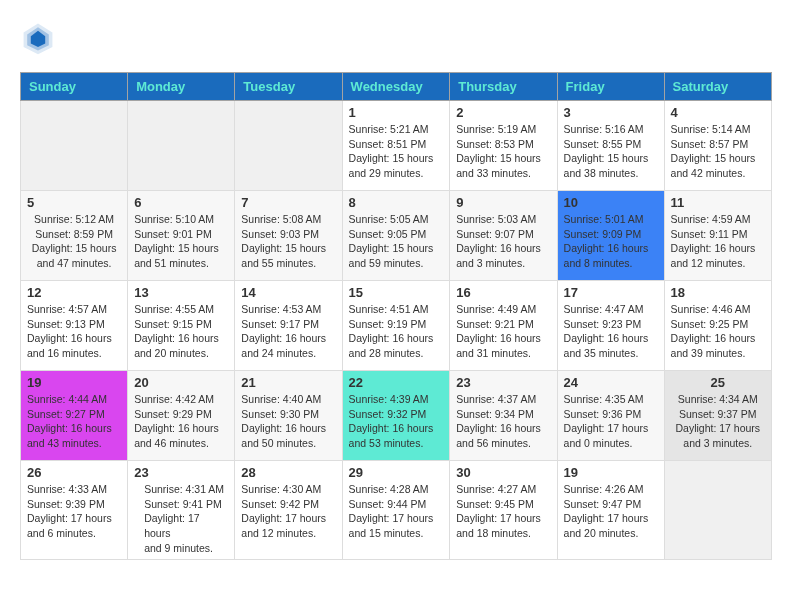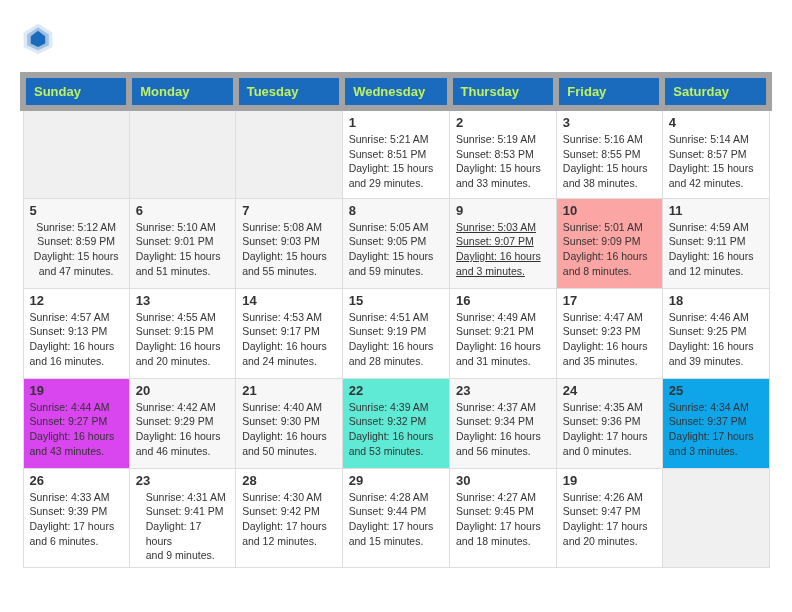--- a/index.html
+++ b/index.html
@@ -53,26 +53,26 @@
       font-size: 16px;
       color: #555;
     }
     .calendar {
       width: 100%;
       border-collapse: collapse;
       border: 1px solid #ccc;
     }
     .calendar th {
       background-color: #1a6bbd;
-      color: #bef264;
+      color: #5eead4;
       font-size: 13px;
       font-weight: bold;
       padding: 6px 8px;
       text-align: left;
-      border: 6px solid #a3a3a3;
+      border: 1px solid #a3a3a3;
     }
     .calendar td {
       vertical-align: top;
       width: 108px;
       height: 90px;
       padding: 4px 6px;
       border: 1px solid #ddd;
       font-size: 11px;
       color: #333;
       background: #fff;
@@ -186,26 +186,26 @@
         </td>
         <td style="background: rgb(247, 247, 247);">
           <div class="day-number">8</div>
           <div class="day-info" style="white-space: pre-line;">Sunrise: 5:05 AM
 Sunset: 9:05 PM
 Daylight: 15 hours
 and 59 minutes.</div>
         </td>
         <td style="background: rgb(247, 247, 247);">
           <div class="day-number">9</div>
-          <div class="day-info" style="white-space: pre-line; text-decoration: underline;">Sunrise: 5:03 AM
+          <div class="day-info" style="white-space: pre-line;">Sunrise: 5:03 AM
 Sunset: 9:07 PM
 Daylight: 16 hours
 and 3 minutes.</div>
         </td>
-        <td style="background: #fca5a5;">
+        <td style="background: #3b82f6;">
           <div class="day-number">10</div>
           <div class="day-info" style="white-space: pre-line;">Sunrise: 5:01 AM
 Sunset: 9:09 PM
 Daylight: 16 hours
 and 8 minutes.</div>
         </td>
         <td style="background: rgb(247, 247, 247);">
           <div class="day-number">11</div>
           <div class="day-info" style="white-space: pre-line;">Sunrise: 4:59 AM
 Sunset: 9:11 PM
@@ -300,21 +300,21 @@
 Daylight: 16 hours
 and 56 minutes.</div>
         </td>
         <td style="background: rgb(247, 247, 247);">
           <div class="day-number">24</div>
           <div class="day-info" style="white-space: pre-line;">Sunrise: 4:35 AM
 Sunset: 9:36 PM
 Daylight: 17 hours
 and 0 minutes.</div>
         </td>
-        <td style="background: #0ea5e9;">
+        <td style="background: #e5e5e5; text-align: center;">
           <div class="day-number">25</div>
           <div class="day-info" style="white-space: pre-line;">Sunrise: 4:34 AM
 Sunset: 9:37 PM
 Daylight: 17 hours
 and 3 minutes.</div>
         </td>
       </tr>
       <tr>
         <td>
           <div class="day-number">26</div>

